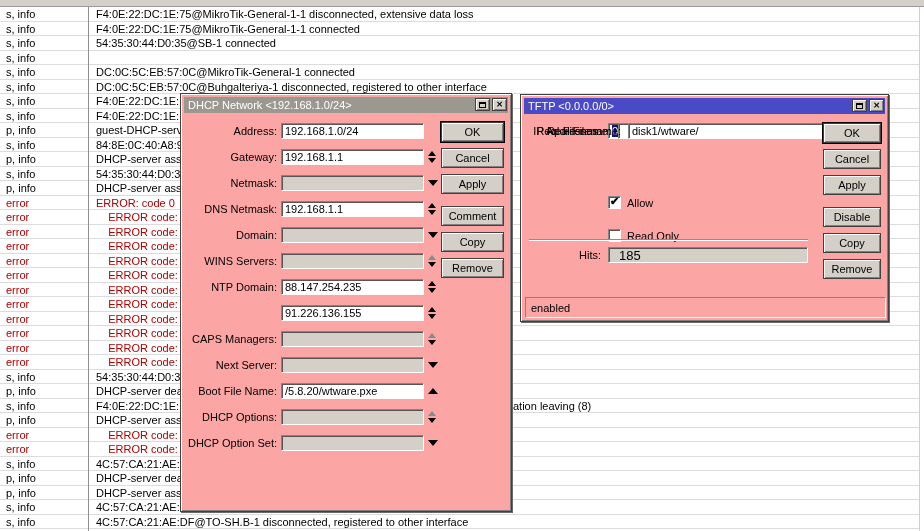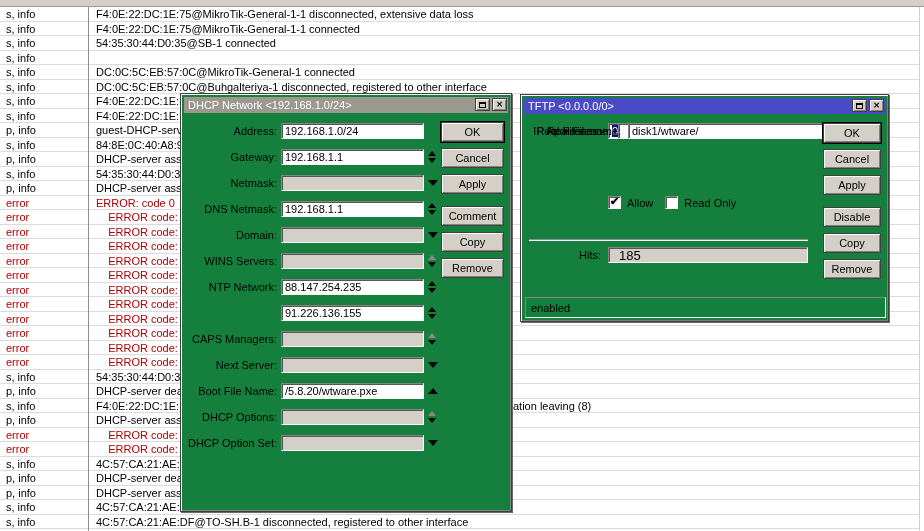--- a/index.html
+++ b/index.html
@@ -13,21 +13,21 @@
   .log-row { position:relative; height:14.5px; border-bottom:1px solid #dcdcdc;
              font-size:11px; line-height:12px; padding-top:1px; display:flex; color:#000; }
   .log-row[data-type="error"] { color:#b00000; }
   .log-level { flex:none; width:88px; padding-left:6px; white-space:pre; overflow:hidden; }
   .log-msg { padding-left:8px; white-space:pre; }
   .log-frag { position:absolute; left:513px; top:1px; white-space:pre; }
   .vsep  { position:absolute; left:88px; top:7px; bottom:0; width:1px; background:#8f8f8f; }
   .redge { position:absolute; left:919px; top:7px; bottom:0; width:1px; background:#cfcfcf; }
 
   
-  .window { position:absolute; background:#15803d; border:1px solid #404040;
+  .window { position:absolute; background:#fca5a5; border:1px solid #404040;
             box-shadow: inset 1px 1px 0 #fff, inset -1px -1px 0 #808080, 1px 1px 0 #6a6a6a; }
   .titlebar { position:absolute; left:3px; right:3px; top:3px; height:16px;
               display:flex; align-items:center; padding-left:4px;
               color:#fff; font-size:11px; white-space:pre; }
   .win-inactive .titlebar { background:#9b9890; }
   .win-active   .titlebar { background:#4a4ac6; }
   .tb-buttons { position:absolute; right:1px; top:1px; display:flex; gap:2px; }
   .tb-btn { width:15px; height:13px; background:#d4d0c8; border:1px solid #404040;
             box-shadow: inset 1px 1px 0 #fff, inset -1px -1px 0 #808080;
             display:flex; align-items:center; justify-content:center; cursor:pointer; }
@@ -80,21 +80,21 @@
   #tftp-window { left:520px; top:94px; width:369px; height:228px; }
   .tftp-fields { position:absolute; left:0; top:28px; width:100%;
                  display:flex; flex-direction:row; gap:10px; }
   .tftp-fields .flabel { left:0; width:80px; }
   .tftp-fields .finput { left:87px; width:200px; }
   .tftp-fields .fspin  { left:274px; }
   .tftp-fields div.frow:nth-of-type(1) .finput { width:183px; }
   .tftp-btns { left:302px; top:28px; }
   .tftp-btns .btn { width:58px; }
 
-  .cbcol { position:absolute; left:87px; top:101px; display:flex; flex-direction:row; gap:12px; }
+  .cbcol { position:absolute; left:87px; top:101px; display:flex; flex-direction:column; gap:20px; }
   .cbrow { display:flex; align-items:center; gap:6px; height:13px; font-size:11px; cursor:pointer; }
   .cbbox { position:relative; flex:none; width:13px; height:13px; background:#fff;
            border:1px solid; border-color:#848484 #fff #fff #848484;
            box-shadow: inset 1px 1px 0 #565656; }
   .cbrow[data-checked="true"] .cbbox::after { content:"\2714"; position:absolute;
            left:1px; top:-2px; font-size:11px; font-weight:bold; color:#000; }
 
   .tftp-sep { position:absolute; left:8px; top:144px; width:279px; height:2px;
               border-top:1px solid #8c8c8c; border-bottom:1px solid #fff; }
   .hits-label { position:absolute; left:0; top:154px; width:80px; text-align:right; font-size:11px; }
@@ -392,21 +392,21 @@
         <div class="frow" data-state="disabled" data-arrow="updown-dim">
           <span class="flabel">WINS Servers:</span>
           <span class="finput"><span class="fval"></span></span>
           <span class="fspin">
             <span class="tri tri-up"></span>
             <span class="tri tri-down"></span>
           </span>
         </div>
 
         <div class="frow" data-state="enabled" data-arrow="updown">
-          <span class="flabel">NTP Network:</span>
+          <span class="flabel">NTP Domain:</span>
           <span class="finput"><span class="fval">88.147.254.235</span></span>
           <span class="fspin">
             <span class="tri tri-up"></span>
             <span class="tri tri-down"></span>
           </span>
         </div>
 
         <div class="frow" data-state="enabled" data-arrow="updown">
           <span class="flabel"></span>
           <span class="finput"><span class="fval">91.226.136.155</span></span>

